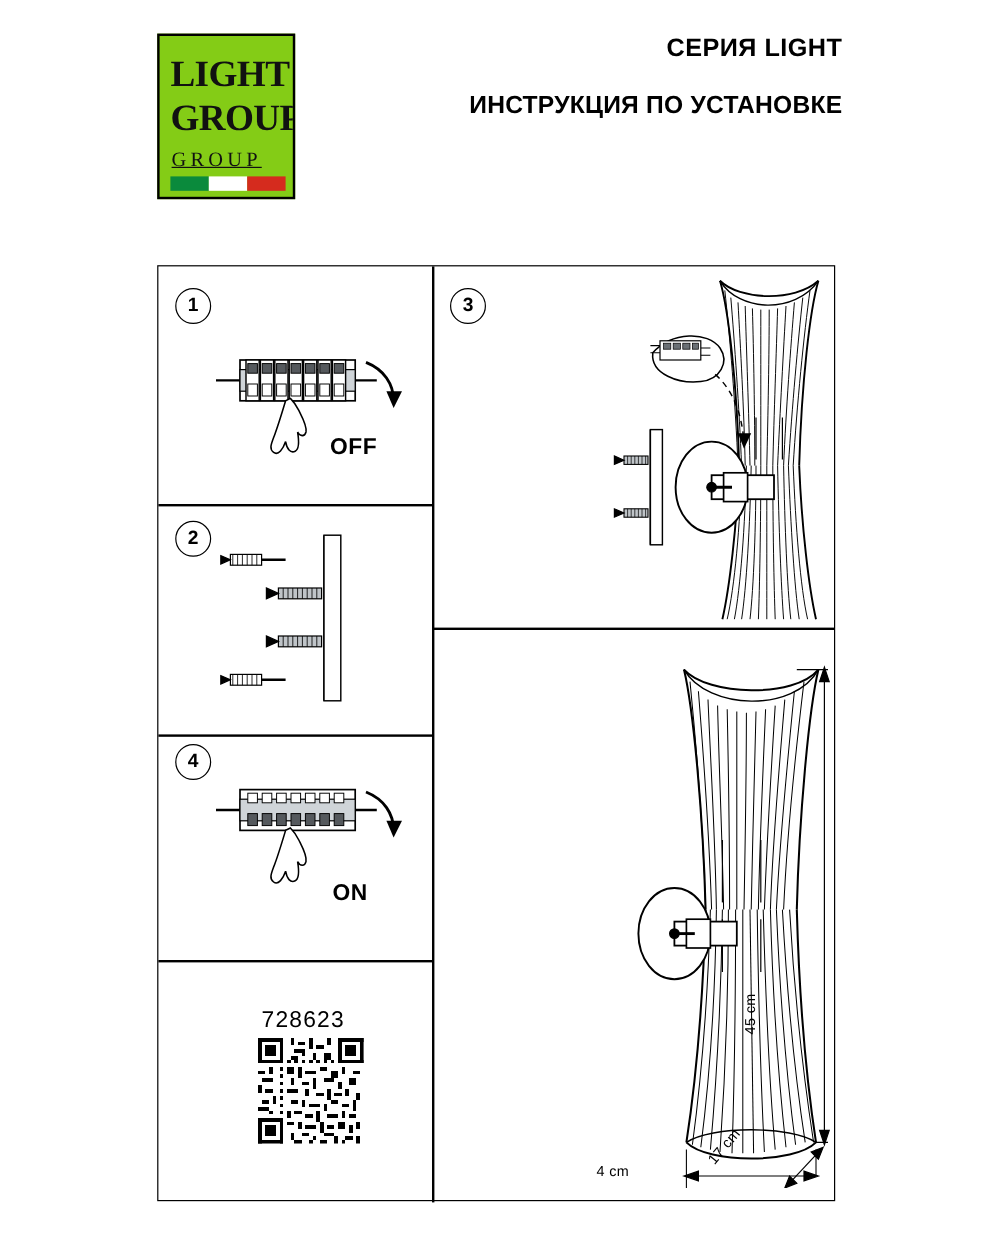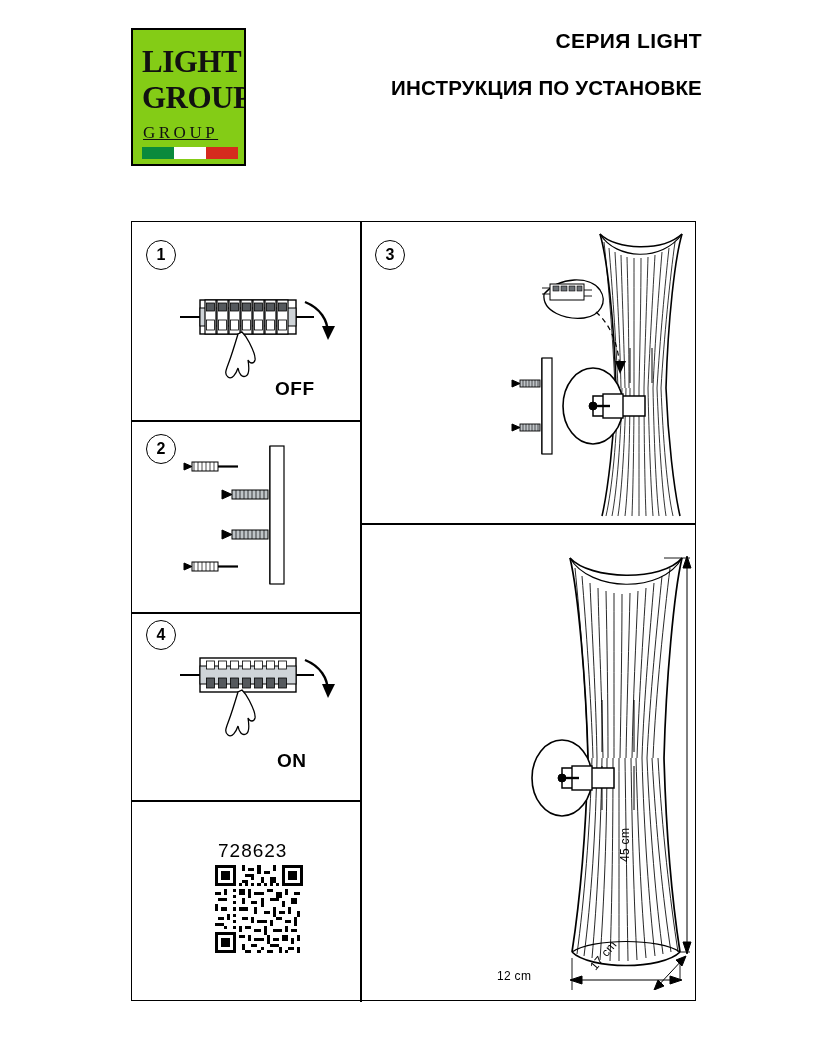--- a/index.html
+++ b/index.html
@@ -111,21 +111,21 @@
     border-radius: 50%;
     font-size: 16px; font-weight: bold;
     display: flex; align-items: center; justify-content: center;
     background: #fff;
   }
 
   .panel { position: absolute; }
 
   .lbl-bold {
     position: absolute;
-    font-size: 19px; font-weight: bold; letter-spacing: 0.5px; margin-top: 16px;
+    font-size: 19px; font-weight: bold; letter-spacing: 0.5px;
   }
 
   .code-text {
     position: absolute;
     left: 86px; top: 618px;
     font-size: 19px; letter-spacing: 1px;
   }
 
   
   .qr {
@@ -609,15 +609,15 @@
         <path d="M288 440 L276 436 L276 444 Z" fill="#000"></path>
 
         <line x1="290" y1="418" x2="262" y2="448" stroke-width="1"></line>
         <path d="M292 416 L282 420 L288 426 Z" fill="#000"></path>
         <path d="M260 450 L270 446 L264 440 Z" fill="#000"></path>
       </g>
     </svg>
   </div>
 
   <div class="dim-text dim-vert" style="left:486px; top:640px;">45 cm</div>
-  <div class="dim-text" style="left:365px; top:747px;">12 cm</div>
+  <div class="dim-text" style="left:365px; top:747px;">4 cm</div>
   <div class="dim-text dim-diag" style="left:455px; top:742px;">17 cm</div>
 </div>
 
 </body></html>

